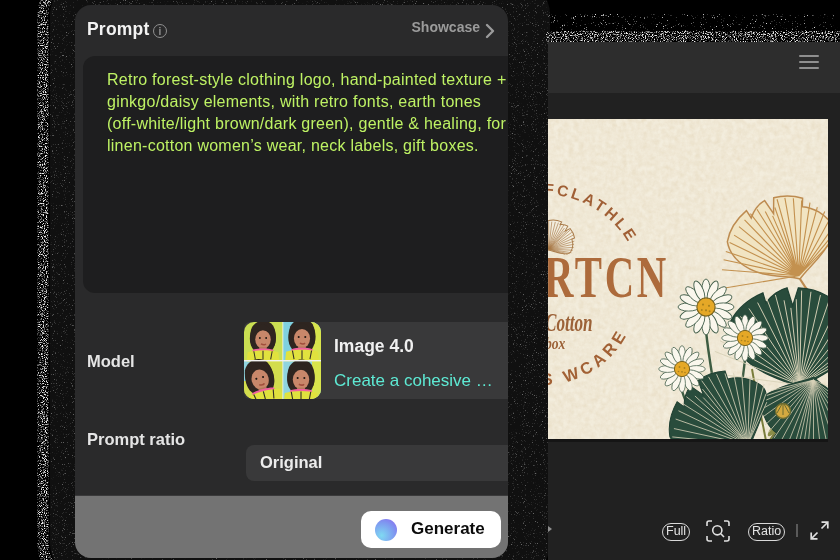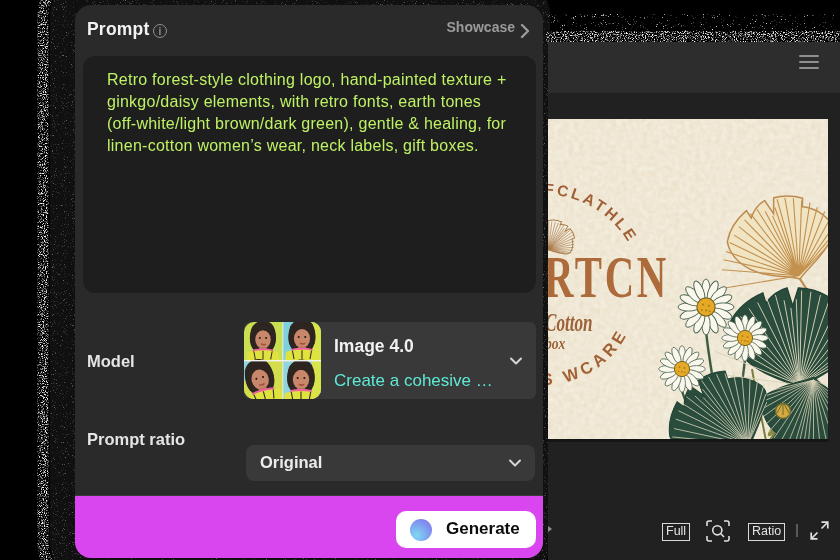--- a/index.html
+++ b/index.html
@@ -6,36 +6,36 @@
   *{box-sizing:border-box}body,div,span{font-family:"Liberation Sans",sans-serif;}
   #stage{position:relative;width:840px;height:560px;background:#000;overflow:hidden;}
   
   #edhead{position:absolute;left:548px;top:42px;width:292px;height:51px;background:#2d2d2d;}
   #edbody{position:absolute;left:548px;top:93px;width:292px;height:467px;background:#212121;}#imgshadow{position:absolute;left:548px;top:439px;width:280px;height:3px;background:#151515;}
   #burger{position:absolute;right:21px;top:13px;width:20px;height:15px;}
   #burger div{height:2.3px;background:#8f8f8f;border-radius:1px;margin-bottom:3.6px;}
   #artwrap{position:absolute;left:548px;top:119px;width:280px;height:320px;overflow:hidden;}
   
   #toolbar{position:absolute;left:548px;top:439px;width:292px;height:121px;}
-  .badge{position:absolute;color:#e3e3e3;font-size:12.5px;border:1.3px solid #d9d9d9;border-radius:0;padding:1px 3px 2px;line-height:13px;}
+  .badge{position:absolute;color:#e3e3e3;font-size:12.5px;border:1.3px solid #d9d9d9;border-radius:9px;padding:1px 3px 2px;line-height:13px;}
   
-  #panel{position:absolute;left:75px;top:5px;width:468px;height:553px;background:#2a2a2b;border-radius:16px;overflow:hidden;}
+  #panel{position:absolute;left:75px;top:5px;width:433px;height:553px;background:#2a2a2b;border-radius:16px;overflow:hidden;}
   #ptitle{position:absolute;left:12px;top:14px;color:#f2f2f2;font-size:17.5px;font-weight:bold;letter-spacing:.2px;}
   #pinfo{position:absolute;left:78px;top:19px;width:14px;height:14px;border:1.3px solid #909090;border-radius:50%;color:#909090;font-size:10px;text-align:center;line-height:14px;font-weight:bold;}
   #showcase{position:absolute;right:28px;top:14px;color:#9b9b9b;font-size:14px;font-weight:600;}
   #ta{position:absolute;left:8px;top:51px;width:453px;height:237px;background:#1e1e1f;border-radius:12px;color:#bef264;font-size:16px;line-height:22px;padding:13px 24px;letter-spacing:.25px;}
   .rowlab{position:absolute;left:12px;color:#e5e5e5;font-size:16.5px;font-weight:600;}
   #modelbox{position:absolute;left:169px;top:317px;width:292px;height:77px;background:#39393a;border-radius:6px;}
   #mthumb{position:absolute;left:0;top:0;width:77px;height:77px;border-radius:10px;overflow:hidden;}
   #mtitle{position:absolute;left:90px;top:14px;color:#f0f0f0;font-size:17.5px;font-weight:bold;}
   #msub{position:absolute;left:90px;top:49px;color:#5eead4;font-size:17px;}
   #arbox{position:absolute;left:171px;top:416px;width:289px;height:36px;background:#39393a;border-radius:8px;margin-top:24px;}
   #arbox span{position:absolute;left:14px;top:8px;color:#ececec;font-size:16.5px;font-weight:bold;}
   .chev{position:absolute;right:12px;width:16px;height:16px;}
-  #pfoot{position:absolute;left:0;bottom:0;width:100%;height:63px;background:#d946ef;border-top:1px solid #3a3a3b;}
+  #pfoot{position:absolute;left:0;bottom:0;width:100%;height:63px;background:#737373;border-top:1px solid #3a3a3b;}
   #gen{position:absolute;right:7px;top:15px;width:140px;height:37px;background:#fff;border-radius:10px;}
   #gencirc{position:absolute;left:14px;top:7.5px;width:22px;height:22px;border-radius:50%;background:radial-gradient(circle at 30% 75%, #7fd9f2 0%, #7e9cf0 55%, #8a63ef 100%);}
   #gentxt{position:absolute;left:50px;top:8px;color:#0c0c0c;font-size:17px;font-weight:bold;}
   #handle{position:absolute;left:548px;top:526px;width:0;height:0;border-left:4.5px solid #909090;border-top:3.5px solid transparent;border-bottom:3.5px solid transparent;}
 </style>
 </head>
 <body>
 <div id="stage">
 
   <svg id="noiselayer" width="840" height="560" style="position:absolute;left:0;top:0">

